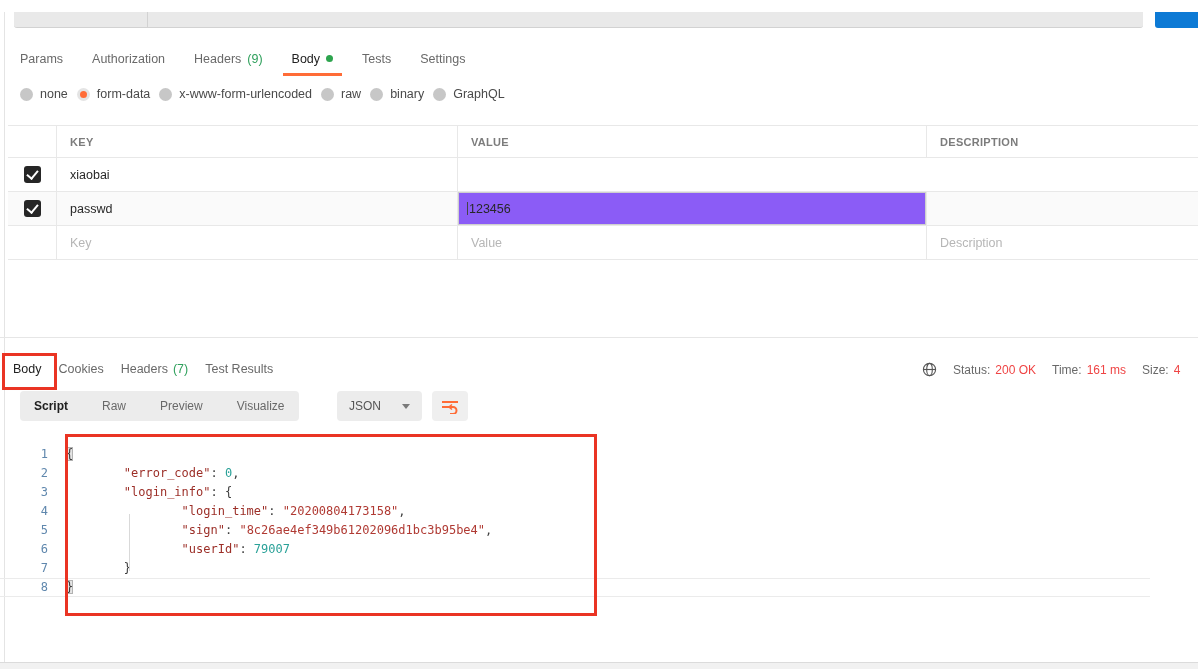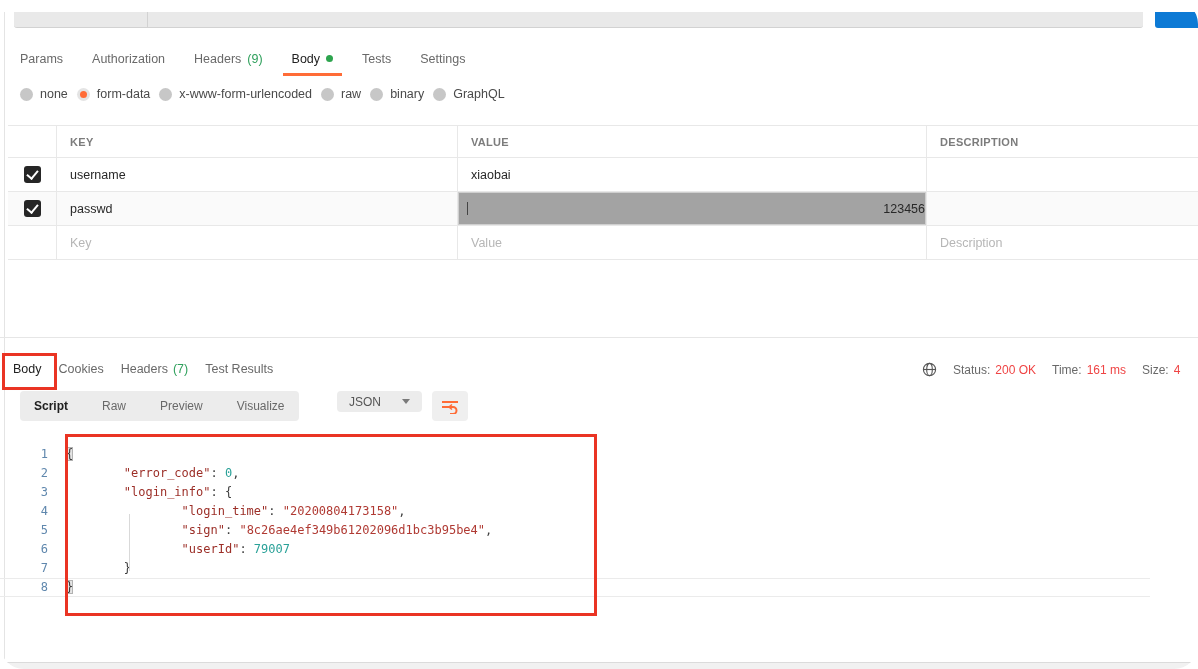--- a/index.html
+++ b/index.html
@@ -1,18 +1,18 @@
 <!DOCTYPE html>
 <html><head>
 <meta charset="utf-8">
 <style>
   * { margin:0; padding:0; box-sizing:border-box; }
   html,body { background:#fff; }
   body { font-family:"Liberation Sans", sans-serif; color:#282828; }
-  .app { position:relative; width:1198px; height:669px; background:#fff; overflow:hidden;border-radius:24px; }
+  .app { position:relative; width:1198px; height:669px; background:#fff; overflow:hidden; }
 
   .left-edge { position:absolute; left:4px; top:12px; width:1px; height:650px; background:#e4e4e4; }
 
   
   .url-sliver { position:absolute; left:14px; top:12px; width:1129px; height:16px; background:#e9e9e9; border-bottom:1px solid #d2d2d2; border-radius:0 0 3px 3px; }
   .url-divider { position:absolute; left:133px; top:0; width:1px; height:100%; background:#d2d2d2; }
   .send-sliver { position:absolute; left:1155px; top:12px; width:43px; height:16px; background:#0d7ad5; border-radius:0 0 0 3px; }
 
   
   .req-tabs { position:absolute; left:20px; top:44px; height:32px; display:flex; align-items:stretch; gap:29px; font-size:12.5px; color:#696969; }
@@ -34,39 +34,39 @@
   .frow.head { height:32px; }
   .frow.body { height:34px; }
   .fcell { height:100%; display:flex; align-items:center; padding-left:13px; border-right:1px solid #e8e8e8; position:relative; }
   .fcell.last { border-right:none; }
   .fcell.cb { justify-content:center; padding-left:0; }
   .hlabel { font-size:11px; font-weight:bold; color:#7c7c7c; letter-spacing:.3px; }
   .frow.hover { background:#fafafa; }
   .ph { color:#b6b6b6; }
   .checkbox { width:17px; height:17px; border-radius:3px; background:#262626; position:relative; }
   .checkbox::after { content:""; position:absolute; left:5px; top:2px; width:5px; height:9px; border:solid #fff; border-width:0 2px 2px 0; transform:rotate(40deg); }
-  .val-input { position:absolute; left:0; top:0; width:100%; height:100%; background:#a3a3a3; border:1px solid #cfcfcf; display:flex; align-items:center; padding-left:8px;justify-content:space-between; }
+  .val-input { position:absolute; left:0; top:0; width:100%; height:100%; background:#8b5cf6; border:1px solid #cfcfcf; display:flex; align-items:center; padding-left:8px; }
   .caret { display:inline-block; width:1px; height:13px; background:#444; margin-right:1px; }
 
   
   .resp-head { position:absolute; left:0; top:337px; width:1198px; height:53px; border-top:1px solid #e6e6e6; }
   .resp-tabs { position:absolute; left:13px; top:0; height:100%; display:flex; align-items:center; gap:17px; font-size:12.5px; color:#696969; padding-top:10px; }
   .resp-tab { display:flex; gap:5px; white-space:nowrap; }
   .resp-tab.active { color:#212121; }
   .body-annotation { position:absolute; left:2px; top:15px; width:55px; height:37px; border:3px solid #ea3423; pointer-events:none; }
   .status-bar { position:absolute; left:922px; top:24px; display:flex; align-items:center; gap:16px; font-size:12px; color:#696969; white-space:nowrap; }
   .stat-pair { display:flex; gap:5px; }
   .stat-val { color:#ef4444; }
   .globe { width:15px; height:15px; }
 
   
   .view-bar { position:absolute; left:0; top:391px; width:1198px; height:30px; }
   .view-group { position:absolute; left:20px; top:0; height:30px; display:flex; align-items:center; gap:34px; background:#ececec; border-radius:4px; padding:0 14px; font-size:12px; color:#696969; }
   .view-item.active { color:#212121; font-weight:bold; }
-  .fmt-select { position:absolute; left:337px; top:0; width:85px; height:21px; background:#ececec; border-radius:4px; display:flex; align-items:center; justify-content:space-between; padding:0 12px; font-size:12px; color:#555; }
+  .fmt-select { position:absolute; left:337px; top:0; width:85px; height:30px; background:#ececec; border-radius:4px; display:flex; align-items:center; justify-content:space-between; padding:0 12px; font-size:12px; color:#555; }
   .caret-down { width:0; height:0; border-left:4px solid transparent; border-right:4px solid transparent; border-top:5px solid #7a7a7a; }
   .wrap-btn { position:absolute; left:432px; top:0; width:36px; height:30px; background:#efefef; border-radius:4px; display:flex; align-items:center; justify-content:center; }
 
   
   .editor { position:absolute; left:0; top:433px; width:1198px; height:195px; font-family:"DejaVu Sans Mono", monospace; font-size:12px; }
   .code-lines { position:absolute; left:0; top:12px; width:1150px; }
   .cl { display:flex; height:19px; line-height:19px; }
   .cl.active { border-top:1px solid #ebebeb; border-bottom:1px solid #ebebeb; height:19px; line-height:17px; }
   .ln { width:48px; text-align:right; color:#5f87ad; flex:none; user-select:none; }
   .lc { padding-left:18px; white-space:pre; color:#3f3f3f; }
@@ -151,23 +151,20 @@
       <div class="fcell">
           <span class="hlabel">VALUE</span>
         </div>
       <div class="fcell last">
           <span class="hlabel">DESCRIPTION</span>
         </div>
     </div>
     <div class="frow body">
       <div class="fcell cb">
           <span class="checkbox"></span>
-        </div>
-      <div class="fcell">
-          <span>username</span>
         </div>
       <div class="fcell">
           <span>xiaobai</span>
         </div>
       <div class="fcell last"></div>
     </div>
     <div class="frow body hover">
       <div class="fcell cb">
           <span class="checkbox"></span>
         </div>

